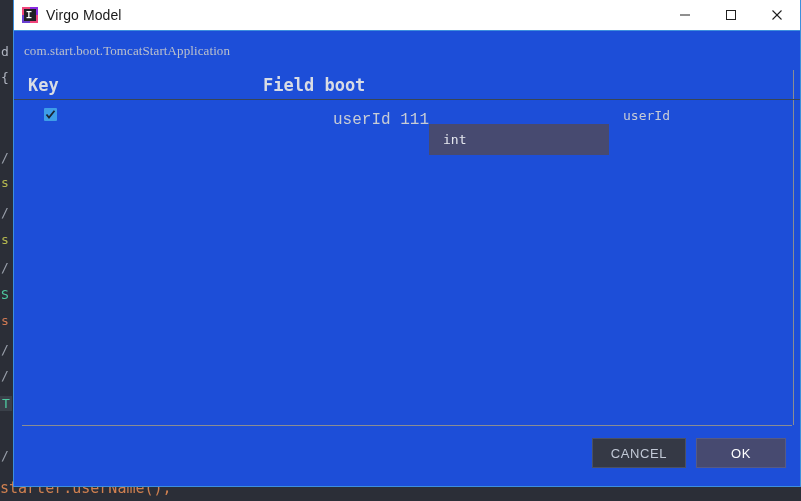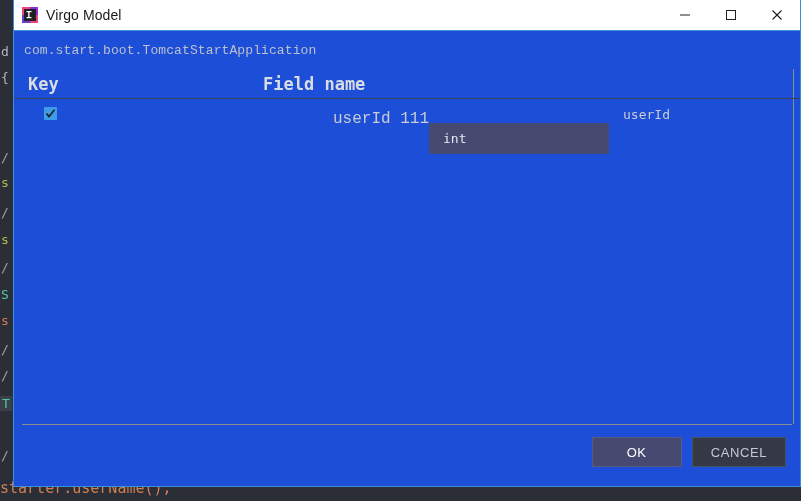--- a/index.html
+++ b/index.html
@@ -94,21 +94,21 @@
     height: 30px;
     display: flex;
     align-items: center;
     justify-content: center;
     background: #ffffff;
   }
   .win-btn svg { display: block; }
 
   
   #package-path {
-    font-family: Liberation Mono, monospace;
+    font-family: Liberation Serif, serif;
     font-size: 13px;
     color: #bbc0cc;
     padding: 12px 0 11px 10px;
     letter-spacing: 0.1px;
   }
 
   
   #table-area {
     position: relative;
     height: 355px;
@@ -289,21 +289,21 @@
   </div>
 
   <div id="package-path">com.start.boot.TomcatStartApplication</div>
 
   <div id="table-area">
 
     <div id="table-scrollbar-track"></div>
 
     <div class="tbl-row" id="tbl-header">
       <div class="cell col-key">Key</div>
-      <div class="cell col-fieldname">Field name</div>
+      <div class="cell col-fieldname">Field boot</div>
     </div>
 
     <div class="tbl-row data-row">
       <div class="col-key" style="padding-left:0;">
         <span class="chk">
           <svg width="11" height="11" viewBox="0 0 11 11">
             <polyline points="1.5,5.5 4,8.5 9.5,1.8" fill="none" stroke="#1c2430" stroke-width="1.8"></polyline>
           </svg>
         </span>
       </div>
@@ -315,17 +315,17 @@
       <div class="col-datatype dt-cell selected">int</div>
       <div class="col-fieldname fn-cell">userId</div>
     </div>
 
 
   </div>
 
   <div id="button-divider"></div>
 
   <div id="button-bar">
+    <div class="dlg-btn" id="btn-cancel">CANCEL</div>
     <div class="dlg-btn" id="btn-ok">OK</div>
-    <div class="dlg-btn" id="btn-cancel">CANCEL</div>
   </div>
 
 </div>
 
 </body></html>

